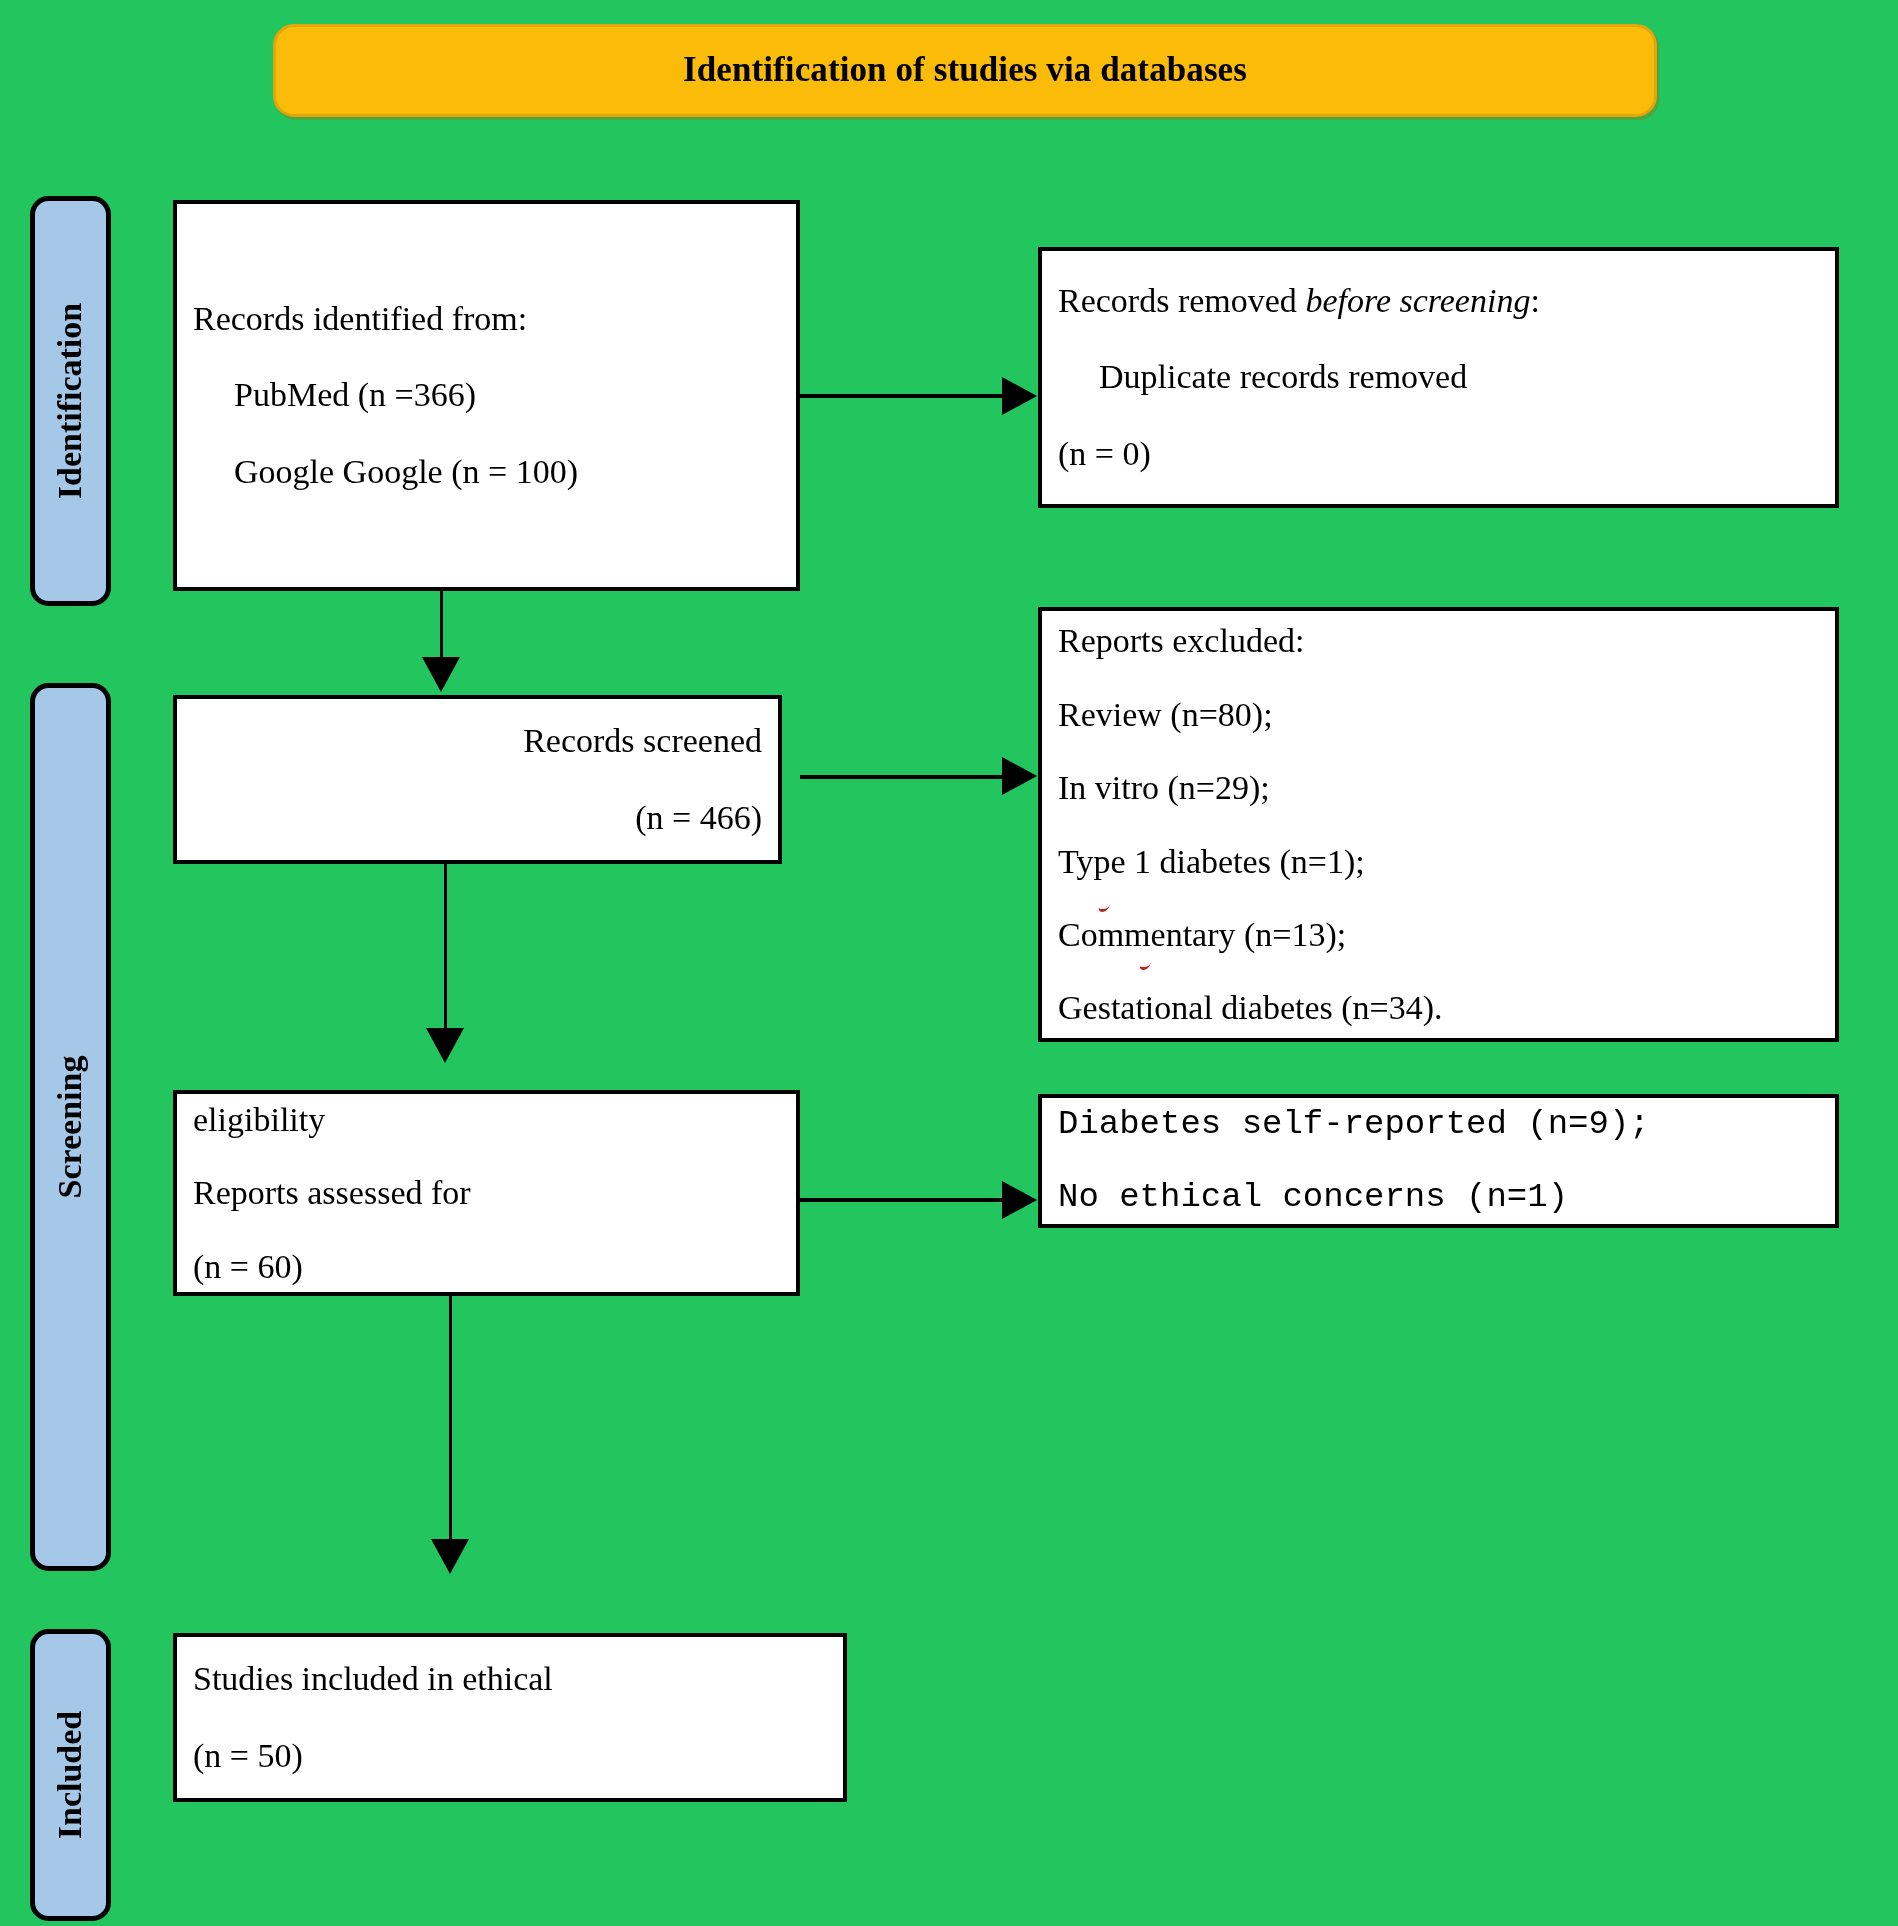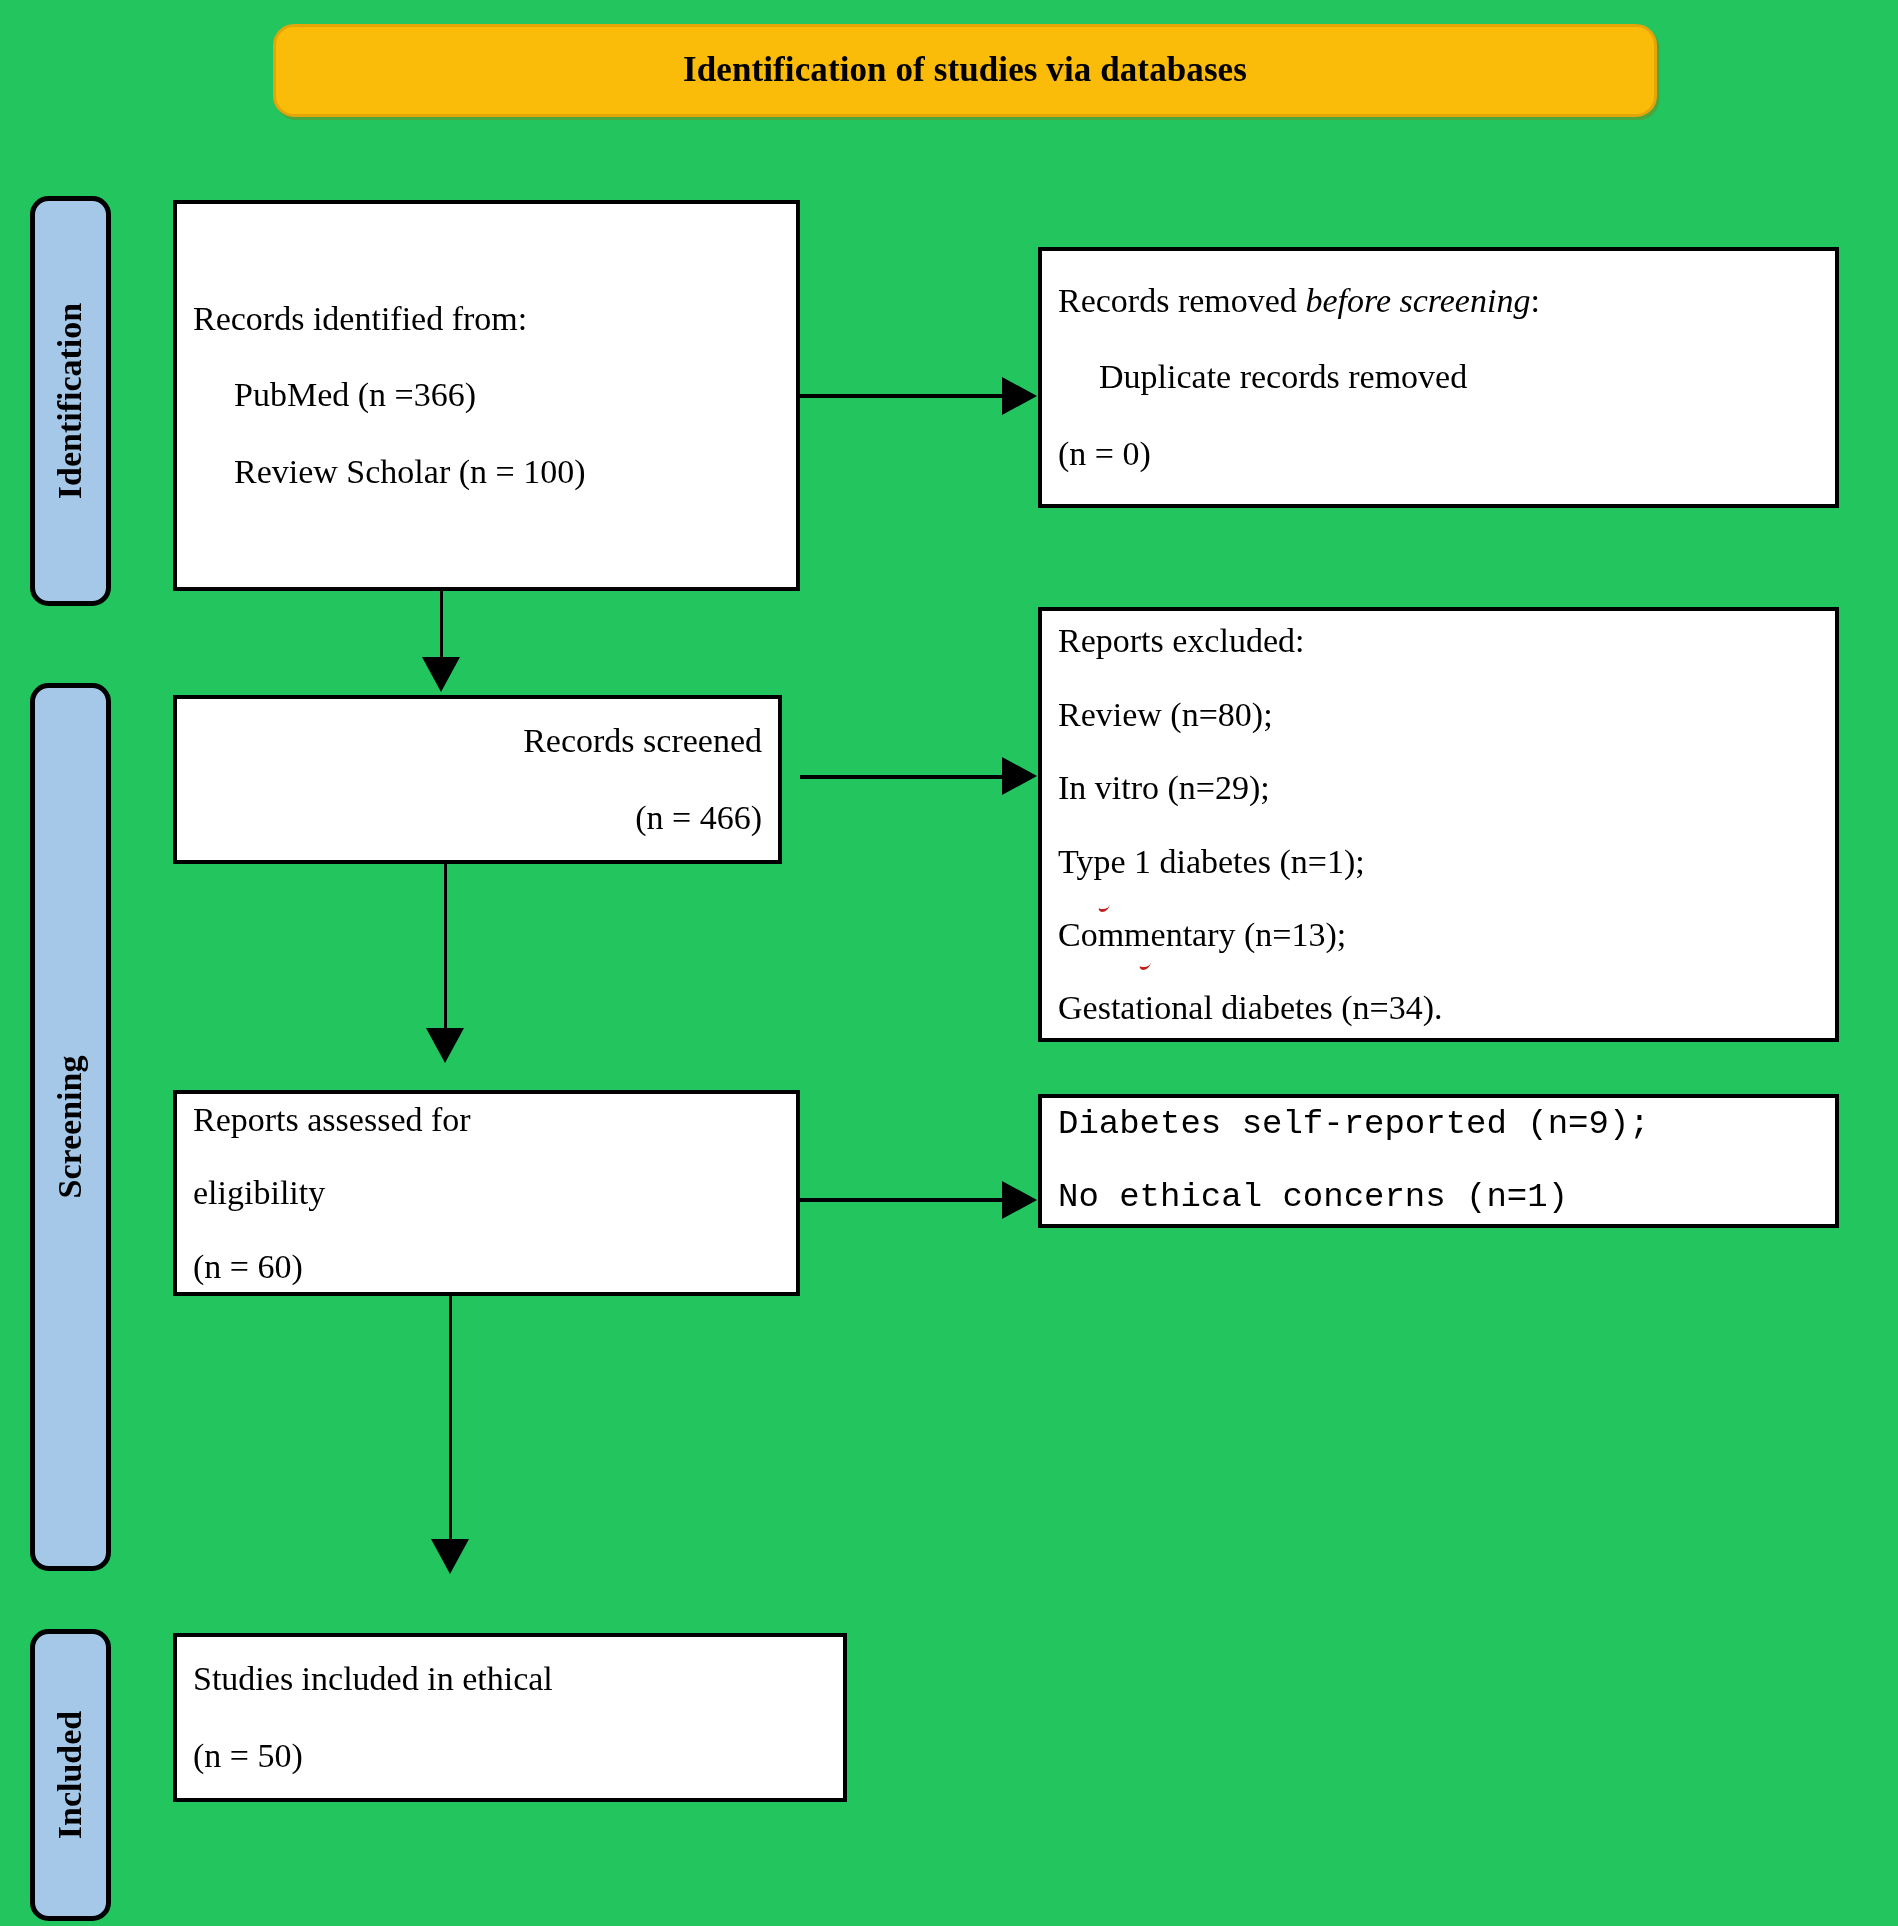--- a/index.html
+++ b/index.html
@@ -147,21 +147,21 @@
     <span class="stage-text">Screening</span>
   </div>
 
   <div class="stage-tab" style="left:30px; top:1629px; width:81px; height:292px;">
     <span class="stage-text">Included</span>
   </div>
 
   <div class="node-box" style="left:173px; top:200px; width:627px; height:391px;">
     <div class="line">Records identified from:</div>
     <div class="line indent">PubMed (n =366)</div>
-    <div class="line indent">Review Scholar (n = 100)</div>
+    <div class="line indent">Google Google (n = 100)</div>
   </div>
 
   <div class="node-box" style="left:1038px; top:247px; width:801px; height:261px;">
     <div class="line">
       <span>Records removed </span><em>before screening</em><span>:</span>
     </div>
     <div class="line indent">Duplicate records removed</div>
     <div class="line">(n = 0)</div>
   </div>
 
@@ -175,22 +175,22 @@
     <div class="line tight">Review (n=80);</div>
     <div class="line tight">In vitro (n=29);</div>
     <div class="line tight">Type 1 diabetes (n=1);</div>
     <div class="line tight">Commentary (n=13);</div>
     <div class="line tight">Gestational diabetes (n=34).</div>
   </div>
   <span class="sq" style="left:1099px; top:899px;"></span>
   <span class="sq" style="left:1140px; top:957px;"></span>
 
   <div class="node-box" style="left:173px; top:1090px; width:627px; height:206px;">
+    <div class="line tight">eligibility</div>
     <div class="line tight">Reports assessed for</div>
-    <div class="line tight">eligibility</div>
     <div class="line tight">(n = 60)</div>
   </div>
 
   <div class="node-box" style="left:1038px; top:1094px; width:801px; height:134px;font-family:Liberation Mono, monospace;">
     <div class="line tight">Diabetes self-reported (n=9);</div>
     <div class="line tight">No ethical concerns (n=1)</div>
   </div>
 
   <div class="node-box" style="left:173px; top:1633px; width:674px; height:169px;">
     <div class="line">Studies included in ethical</div>

